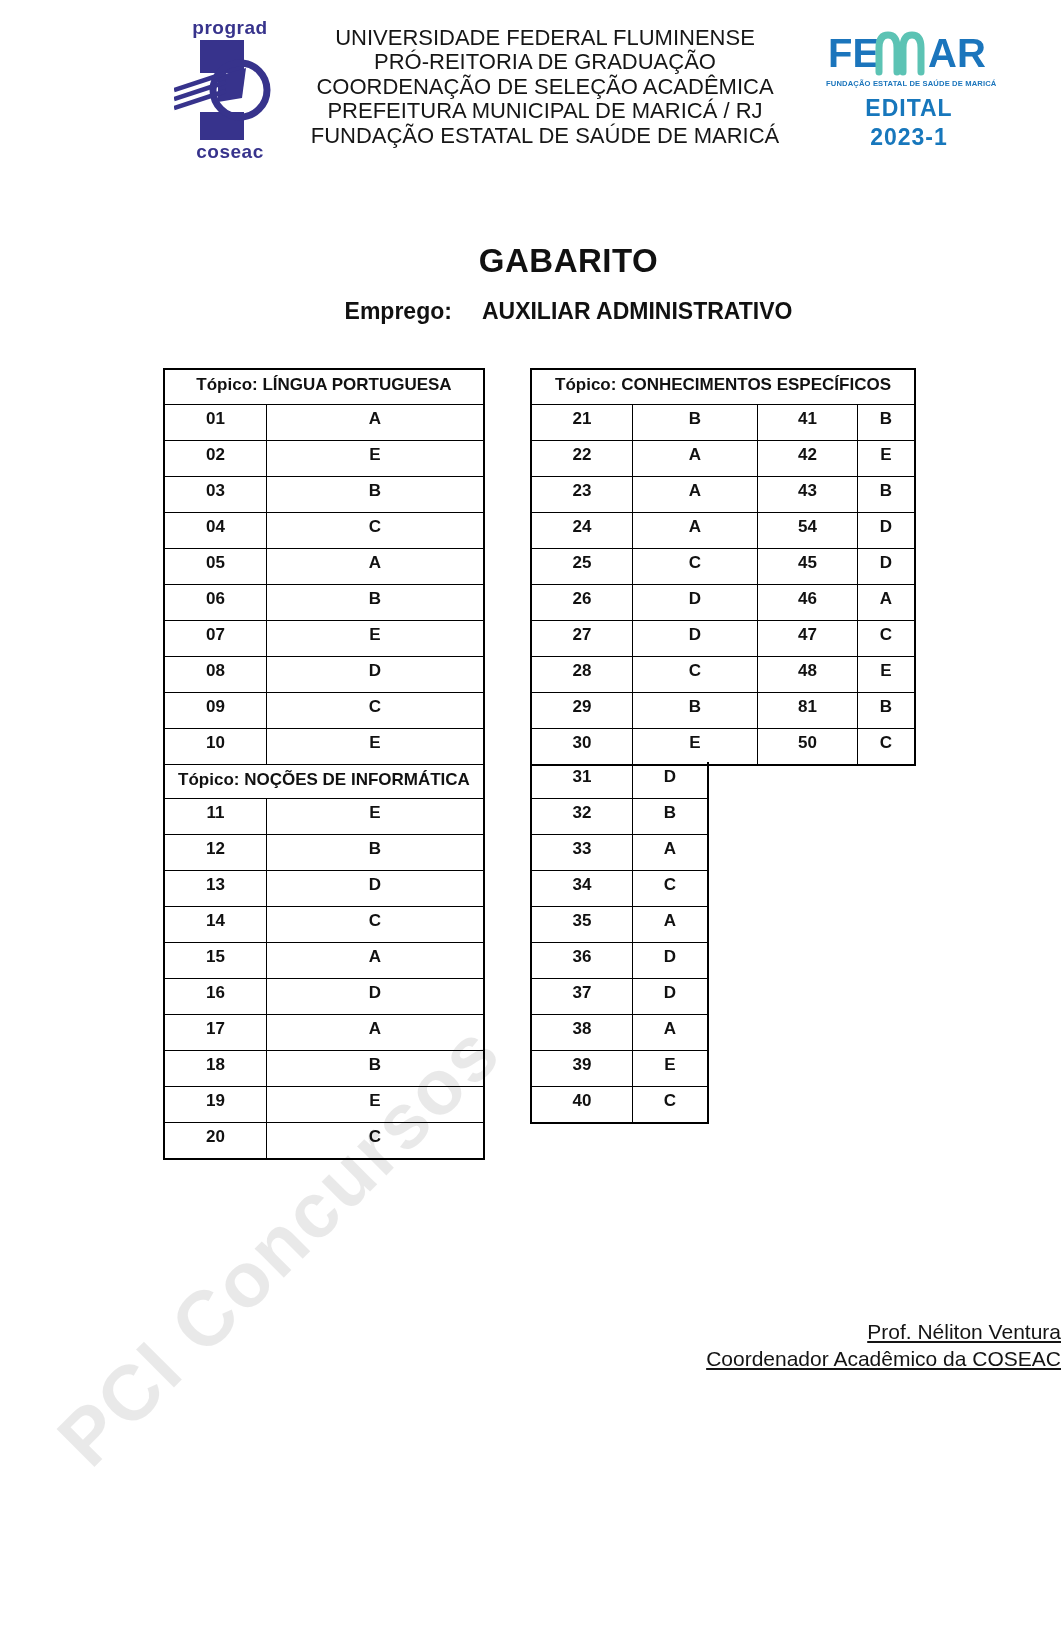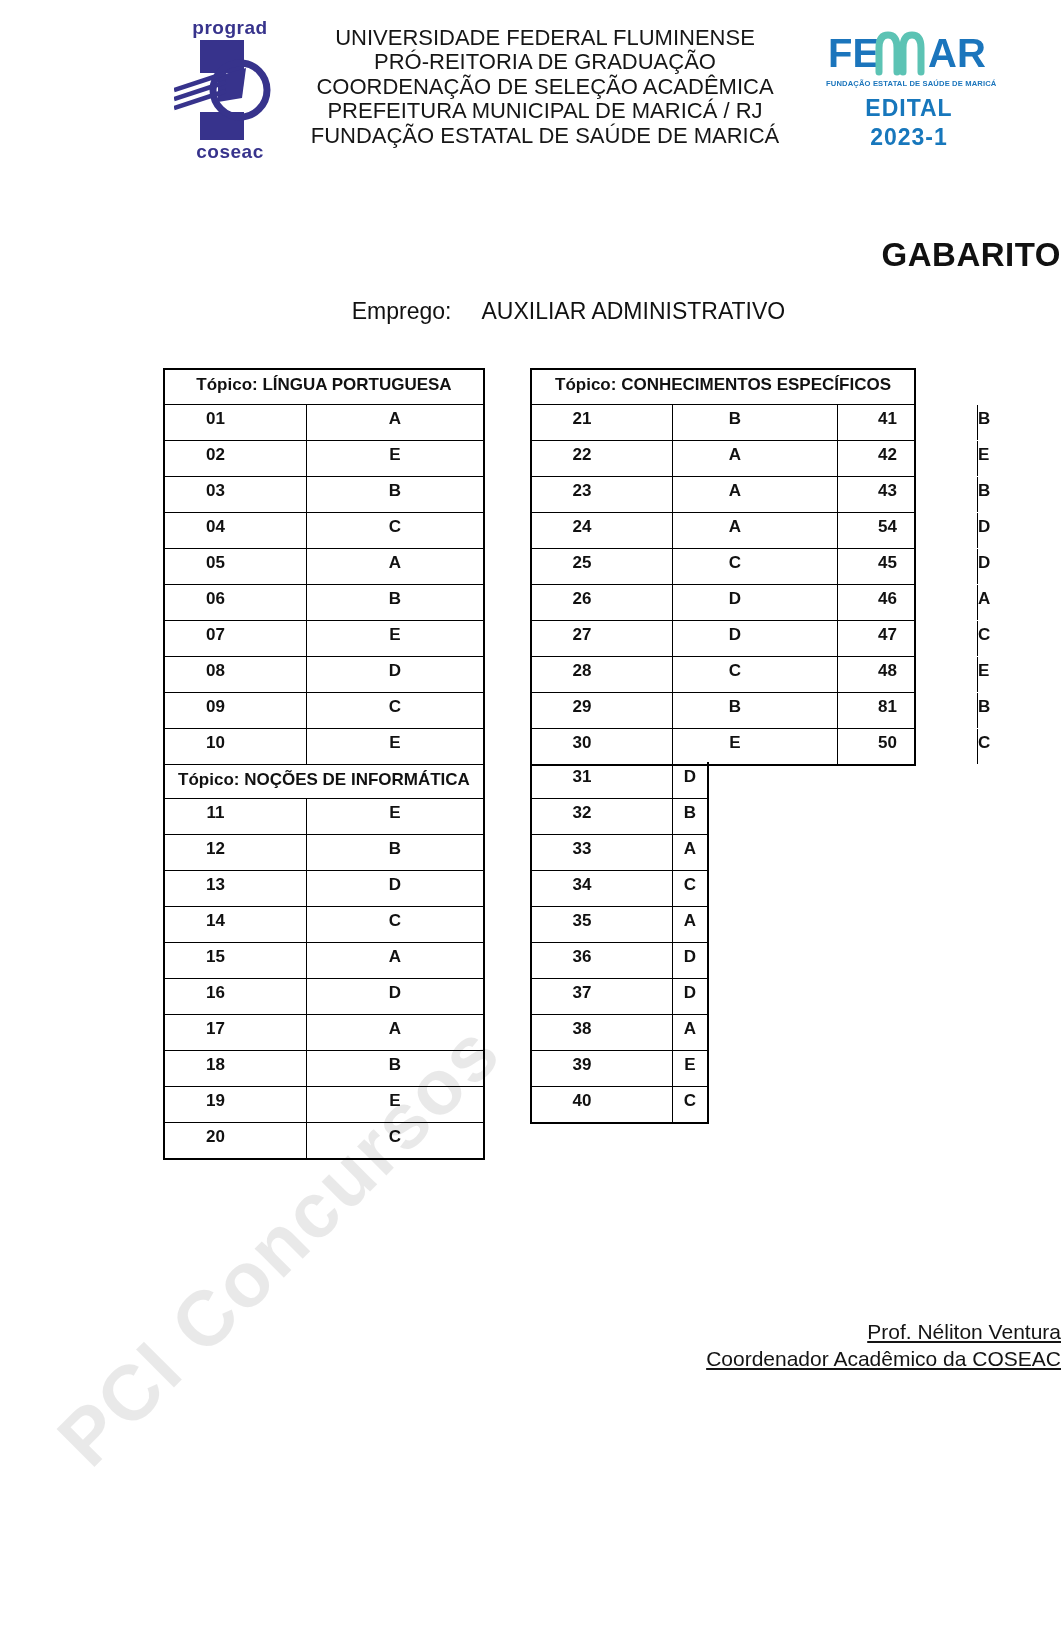--- a/index.html
+++ b/index.html
@@ -11,31 +11,31 @@
 
   
   .coseac-logo{left:172px;top:18px;width:116px;text-align:center;}
   .coseac-word{font-weight:bold;font-size:19px;color:var(--coseac-purple);letter-spacing:.5px;line-height:20px;}
   .inst-block{left:278px;top:26px;width:534px;text-align:center;font-size:22px;line-height:24.4px;color:#161616;}
   .femar-block{left:826px;top:26px;width:166px;text-align:center;}
   .femar-sub{font-size:7.6px;font-weight:bold;color:var(--femar-blue);white-space:nowrap;letter-spacing:.15px;margin-top:1px;}
   .edital{font-size:23px;font-weight:bold;color:var(--edital-blue);letter-spacing:1px;line-height:29px;margin-top:6px;}
 
   
-  .title{left:76px;right:0;top:236px;text-align:right;font-size:33px;font-weight:bold;letter-spacing:.5px;}
-  .emprego{left:76px;right:0;top:298px;display:flex;justify-content:center;gap:30px;font-size:23px;font-weight:normal;}
+  .title{left:76px;right:0;top:242px;text-align:center;font-size:33px;font-weight:bold;letter-spacing:.5px;}
+  .emprego{left:76px;right:0;top:298px;display:flex;justify-content:center;gap:30px;font-size:23px;font-weight:bold;}
 
   
   .keybox{border:2px solid #000;background:transparent;box-sizing:border-box;}
   .left-table{left:163px;top:368px;width:322px;}
   .right-table-top{left:530px;top:368px;width:386px;}
   .right-table-bottom{left:530px;top:762px;width:179px;border-top:none;}
   .sec-header{height:34px;display:flex;align-items:center;justify-content:center;
     font-weight:bold;font-size:17px;padding-bottom:4px;box-sizing:border-box;}
-  .row{display:grid;height:36px;box-sizing:border-box;gap:40px;}
+  .row{display:grid;height:36px;box-sizing:border-box;}
   .keybox > * + *{border-top:1.6px solid #000;}
   .right-table-bottom > .row:first-child{border-top:none;}
   .cols-2{grid-template-columns:101px 1fr;}
   .cols-4{grid-template-columns:100px 125px 100px 1fr;}
   .cols-2r{grid-template-columns:100px 1fr;}
   .cell{display:flex;align-items:center;justify-content:center;font-weight:bold;font-size:17px;
     padding-bottom:7px;box-sizing:border-box;}
   .cell + .cell{border-left:1.6px solid #000;}
 
   

